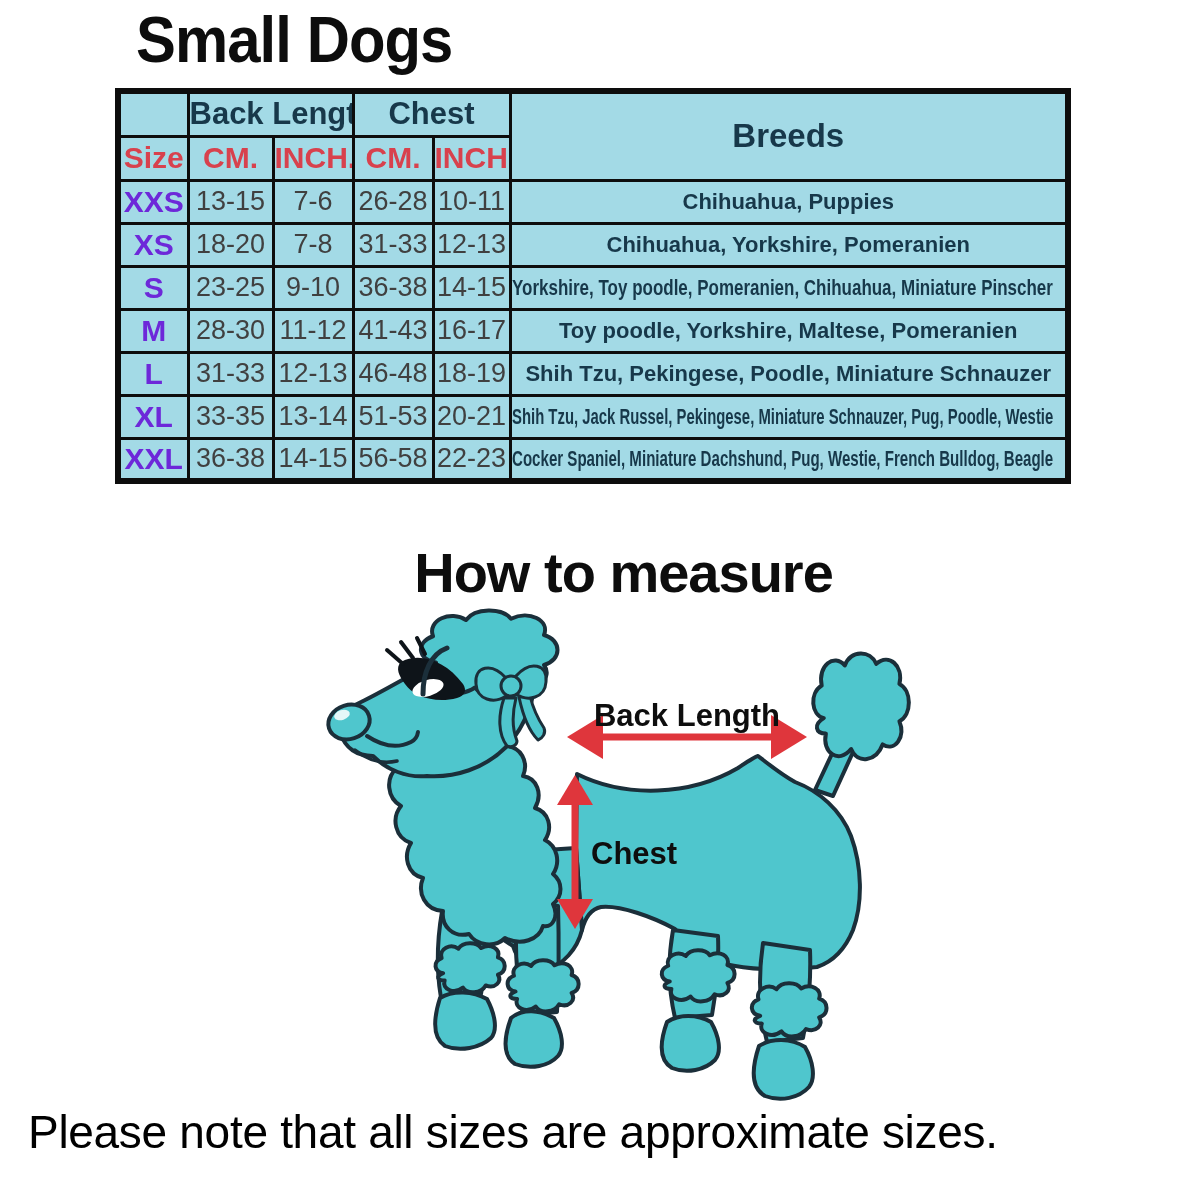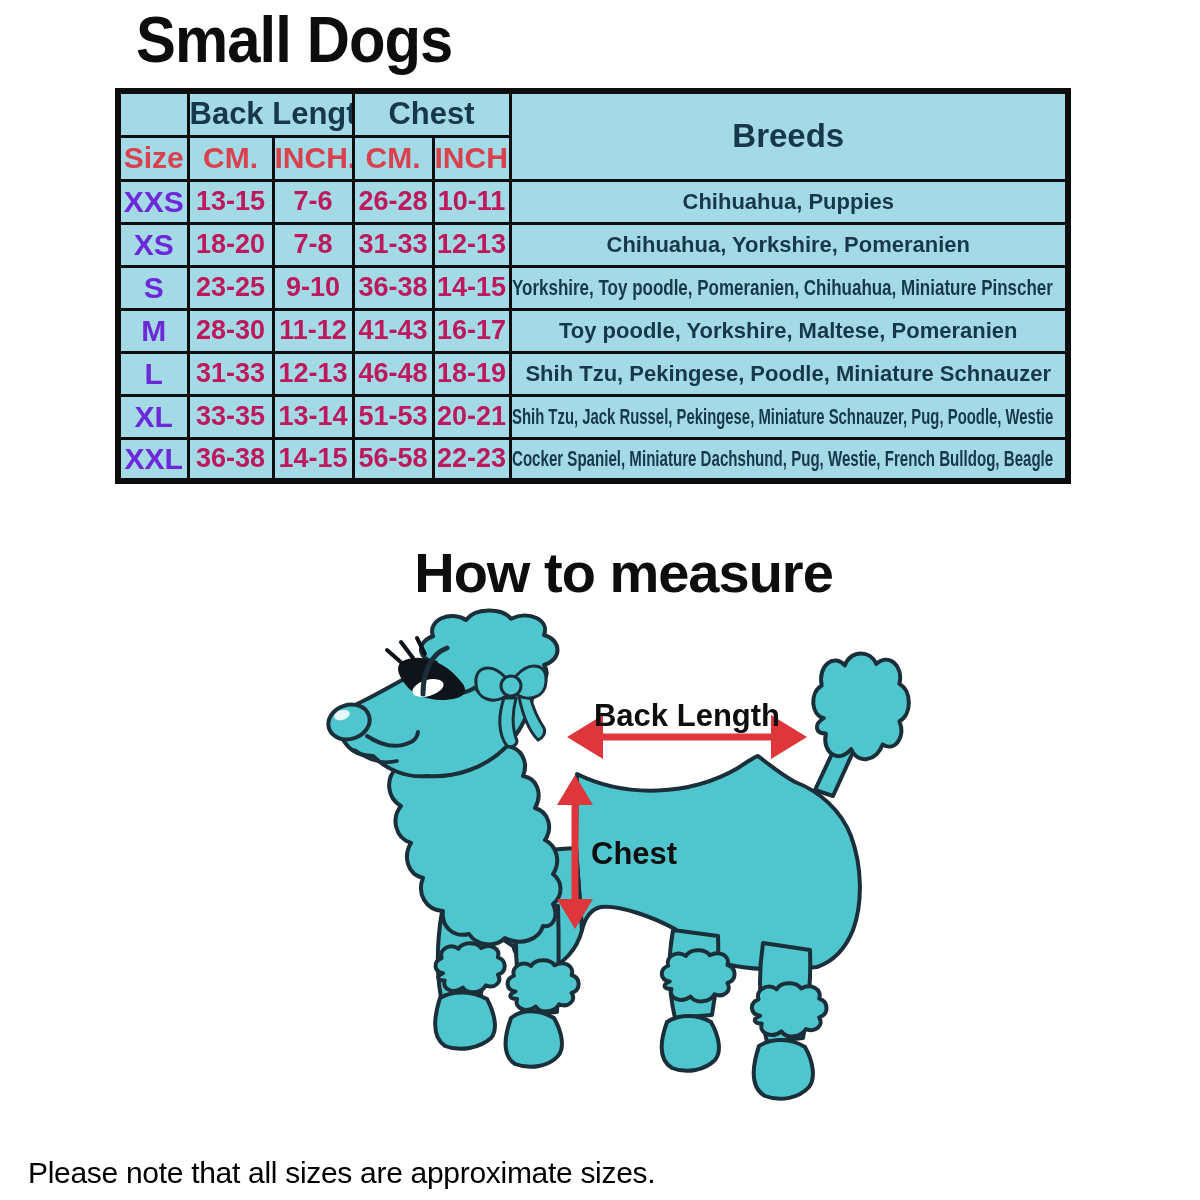--- a/index.html
+++ b/index.html
@@ -23,37 +23,36 @@
   }
   table.size-chart td,table.size-chart th{
     border:3px solid #0d0d0d;padding:0;overflow:hidden;
     text-align:center;vertical-align:middle;white-space:nowrap;
   }
   .hdr-group{height:45px;font-size:31px;font-weight:bold;color:#17384a;}
   .hdr-sub{height:44px;font-size:30px;font-weight:bold;color:#d8414d;}
   .hdr-breeds{font-size:33px;font-weight:bold;color:#17384a;}
   tr.data-row{height:43px;}
   td.size-cell{font-size:30px;font-weight:bold;color:#6d28d9;}
-  td.num-cell{font-size:27px;font-weight:bold;color:#be185d;margin-top:20px;}
+  td.num-cell{font-size:27px;font-weight:normal;color:#404040;margin-top:20px;}
   td.breeds-cell{text-align:left;padding-left:7px;font-size:22px;font-weight:bold;color:#17384a;margin-top:12px;}
   td.breeds-cell span{display:inline-block;white-space:nowrap;}
   
   .measure-title{
     position:absolute;left:0;top:540px;width:1200px;
     text-align:center;padding-left:47px;box-sizing:border-box;
     font-size:56px;font-weight:bold;color:#0d0d0d;letter-spacing:-1px;
     white-space:nowrap;
   }
   .dog-svg{position:absolute;left:295px;top:598px;}
   
   .footer-note{
     position:absolute;left:28px;top:1112px;width:1170px;
-    font-size:30px;color:#000;line-height:41px;letter-spacing:-.3px;
+    font-size:46px;color:#000;line-height:41px;letter-spacing:-.3px;
     white-space:nowrap;
-    margin-top:40px;
   }
 </style>
 </head>
 <body>
 
 <div class="main-title">Small Dogs</div>
 
 <div class="table-wrap">
   <table class="size-chart">
     <colgroup>

